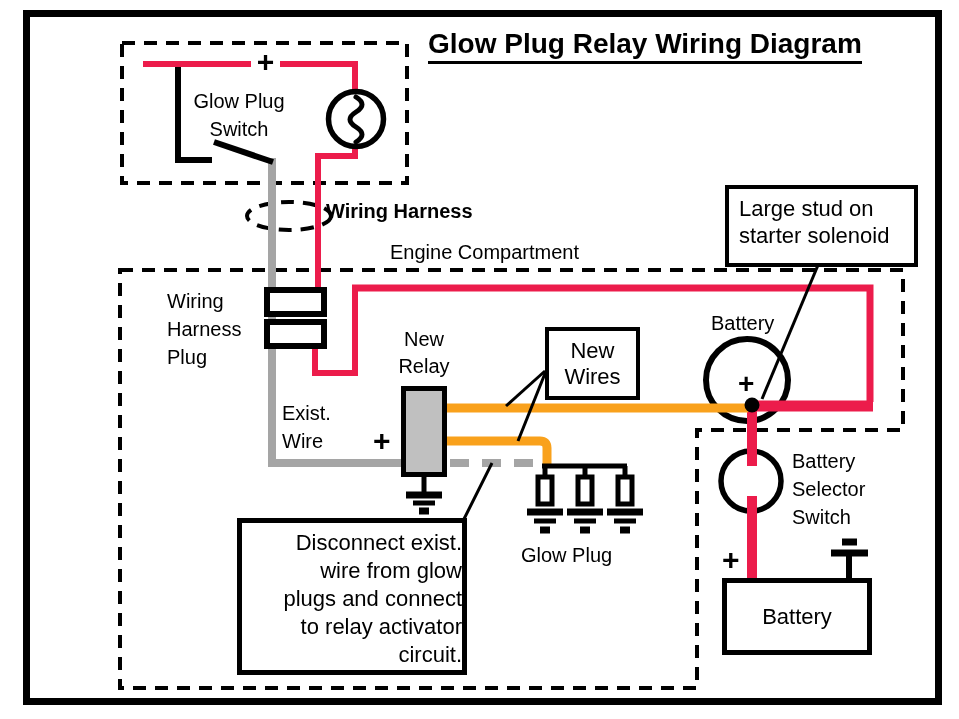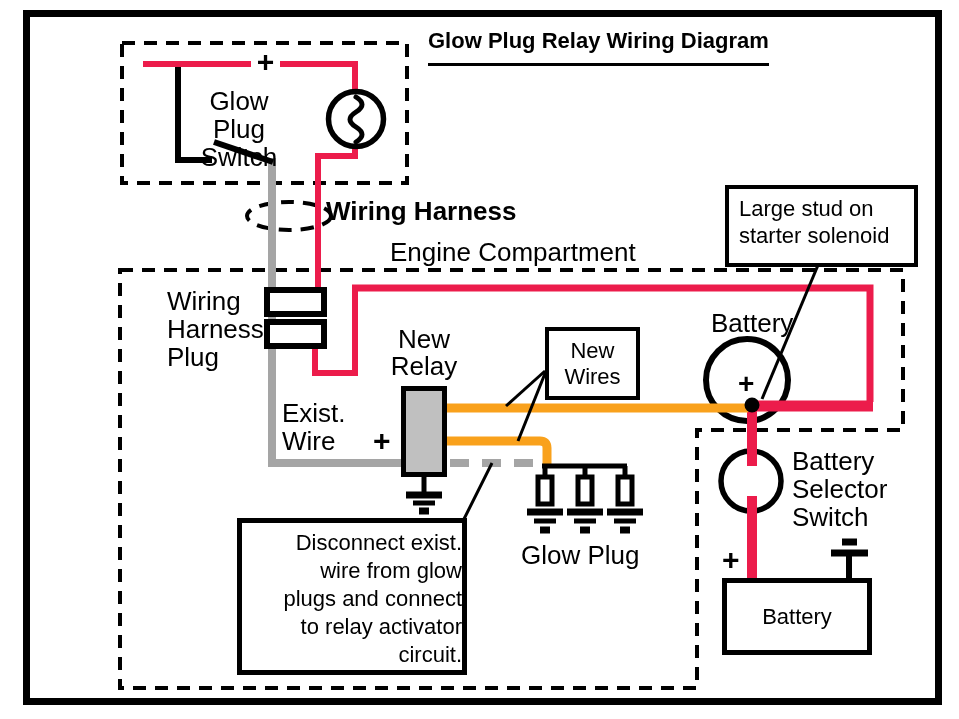--- a/index.html
+++ b/index.html
@@ -5,25 +5,25 @@
   html,body{margin:0;padding:0;background:#fff;}
   #canvas{
     position:relative;width:959px;height:719px;background:#ffffff;overflow:hidden;
     font-family:"Liberation Sans", sans-serif;color:#000;
   }
   *{box-sizing:border-box;}
   .abs{position:absolute;}
   #outer-frame{left:23px;top:10px;width:919px;height:695px;border:7px solid #000;}
   svg.layer{position:absolute;left:0;top:0;width:959px;height:719px;}
 
-  .lbl{position:absolute;font-size:26px;line-height:28px;white-space:pre-line;}
+  .lbl{position:absolute;font-size:20px;line-height:28px;white-space:pre-line;}
   .lbl.center{text-align:center;}
   #page-title{
-    position:absolute;left:428px;top:28px;font-size:22px;font-weight:bold;
-    border-bottom:3px solid #000;padding-bottom:9px;white-space:nowrap;
+    position:absolute;left:428px;top:28px;font-size:28px;font-weight:bold;
+    border-bottom:3px solid #000;padding-bottom:1px;white-space:nowrap;
   }
   .plus{position:absolute;font-weight:bold;font-size:30px;line-height:30px;}
 
   .callout{
     position:absolute;background:#fff;border:4px solid #000;
     font-size:22px;line-height:27px;white-space:pre-line;
   }
   #new-wires-box{left:545px;top:327px;width:95px;height:73px;display:flex;align-items:center;justify-content:center;text-align:center;line-height:26px;}
   #large-stud-box{left:725px;top:185px;width:193px;height:82px;padding:6px 0 0 10px;}
   #disconnect-box{left:237px;top:518px;width:230px;height:157px;border-width:5px;padding:6px 0 0 13px;line-height:28px;text-align:right;}

